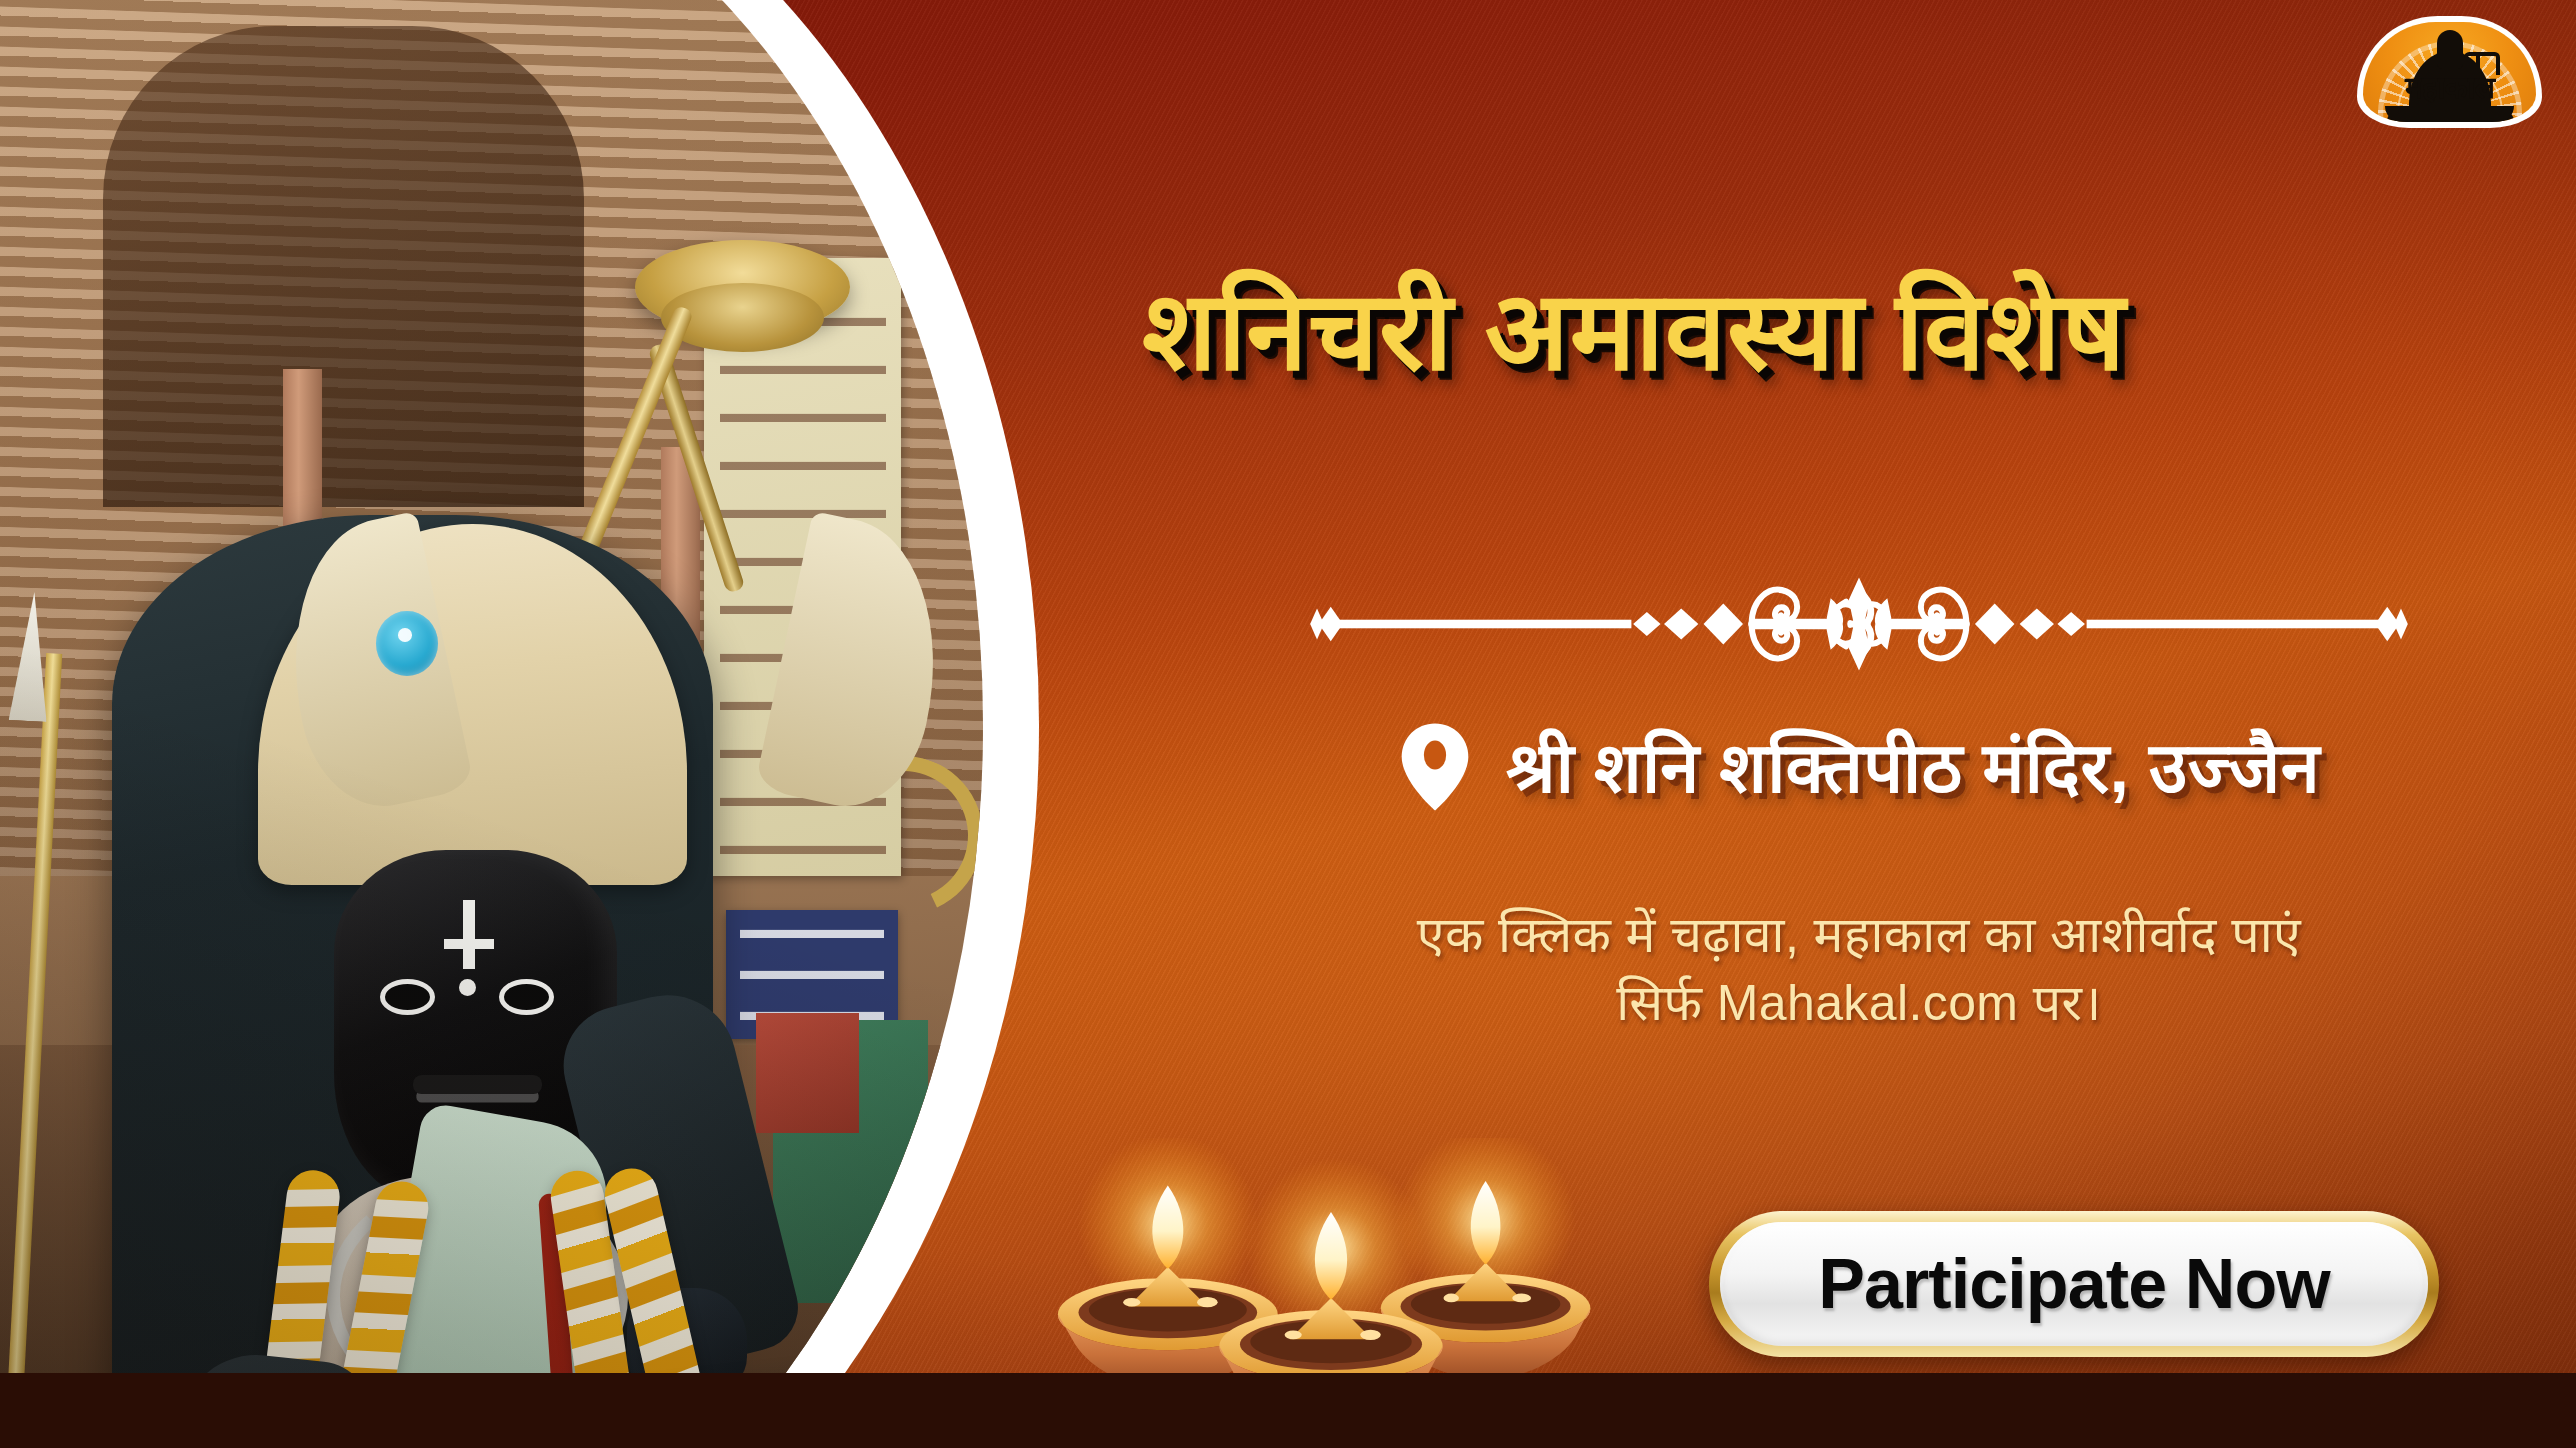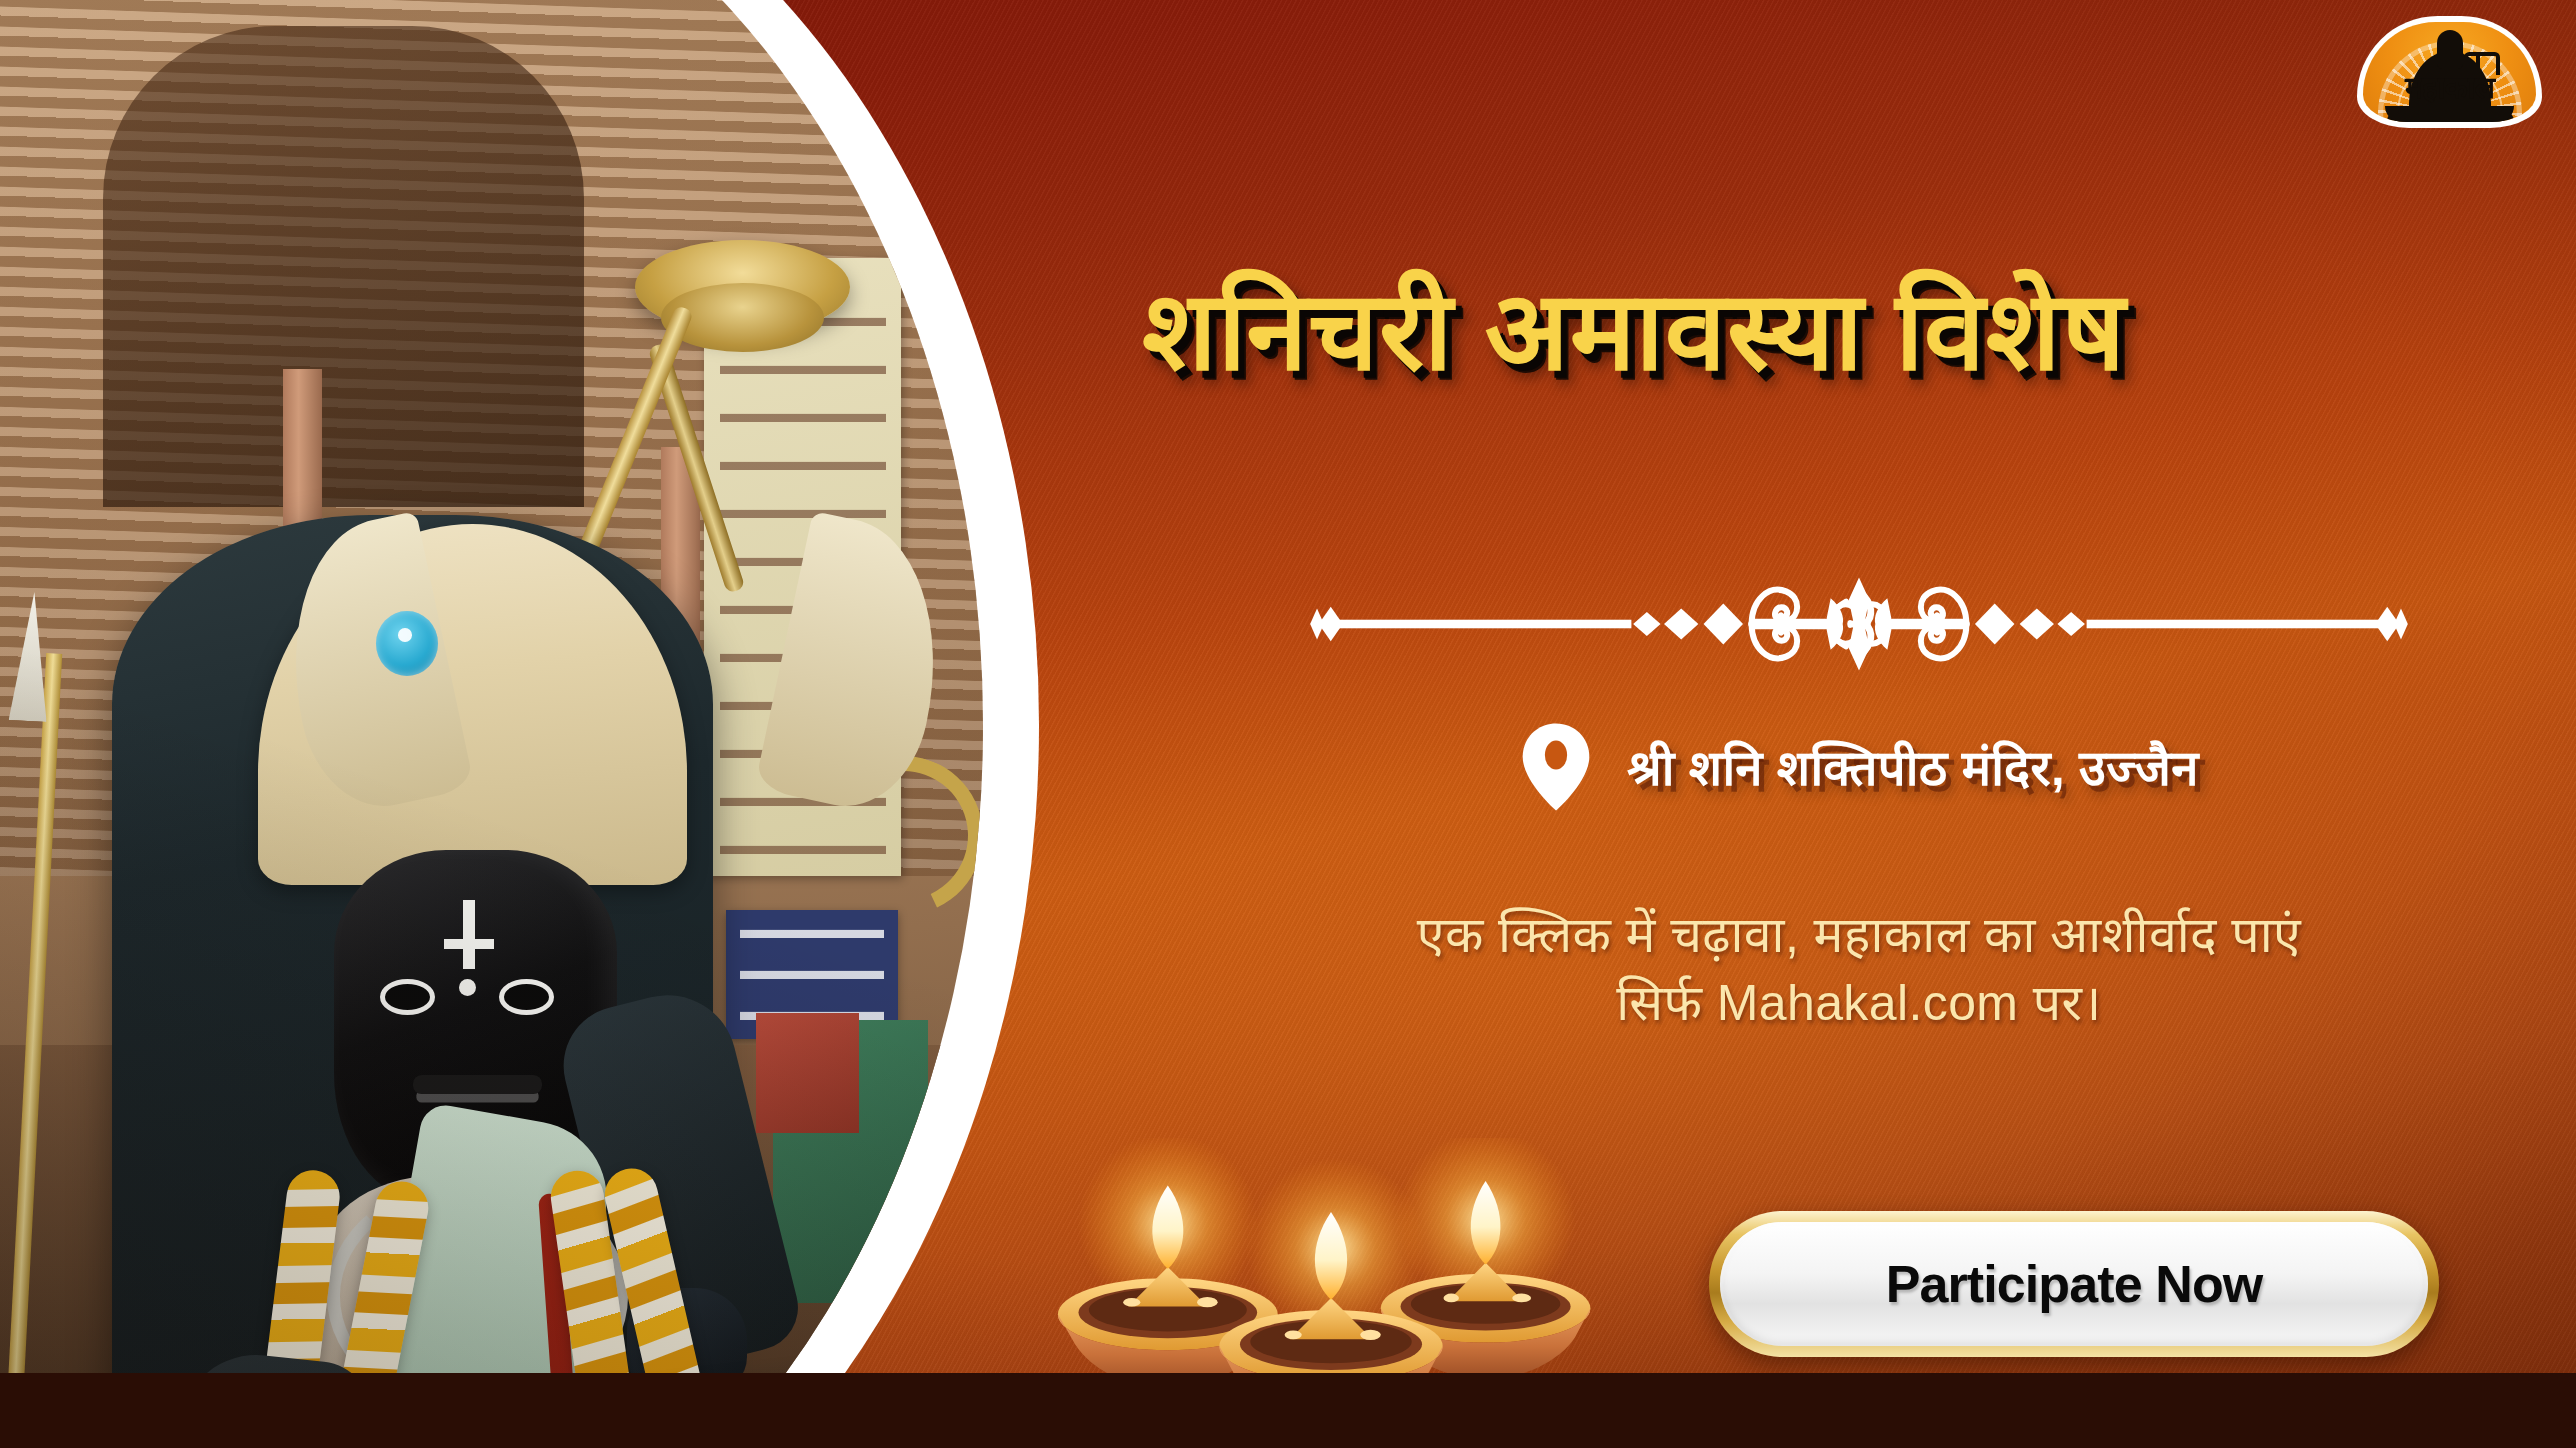--- a/index.html
+++ b/index.html
@@ -518,21 +518,21 @@
   .location {
     position: absolute;
     left: 0; right: 0; top: 720px;
     display: flex;
     align-items: center;
     justify-content: center;
     gap: 34px;
   }
   .pin-icon { flex: 0 0 auto; }
   .location-text {
-    font-size: 49px;
+    font-size: 70px;
     font-weight: bold;
     color: #ffffff;
     letter-spacing: 0.4px;
     line-height: 1.1;
     white-space: nowrap;
     text-shadow: 5.2px 6px 0 rgba(90,28,8,0.55), 6.9px 8.6px 12px rgba(0,0,0,0.3);
   }
 
   .tagline {
     position: absolute;
@@ -572,21 +572,21 @@
   .cta-inner {
     width: 100%; height: 100%;
     border-radius: 62px;
     background: linear-gradient(180deg, #ffffff 0%, #f4f4f4 42%, #e2e2e2 66%, #f7f7f7 100%);
     display: flex;
     align-items: center;
     justify-content: center;
     box-shadow: inset 0 2.6px 5.2px rgba(255,255,255,0.9), inset 0 -3.4px 8.6px rgba(0,0,0,0.10);
   }
   .cta-label {
-    font-size: 52px;
+    font-size: 70px;
     font-weight: bold;
     color: #0a0a0a;
     letter-spacing: -0.9px;
     white-space: nowrap;
     text-shadow: 1.7px 2.6px 2.6px rgba(120,120,120,0.45);
   }
 </style>
 </head>
 <body>
 

